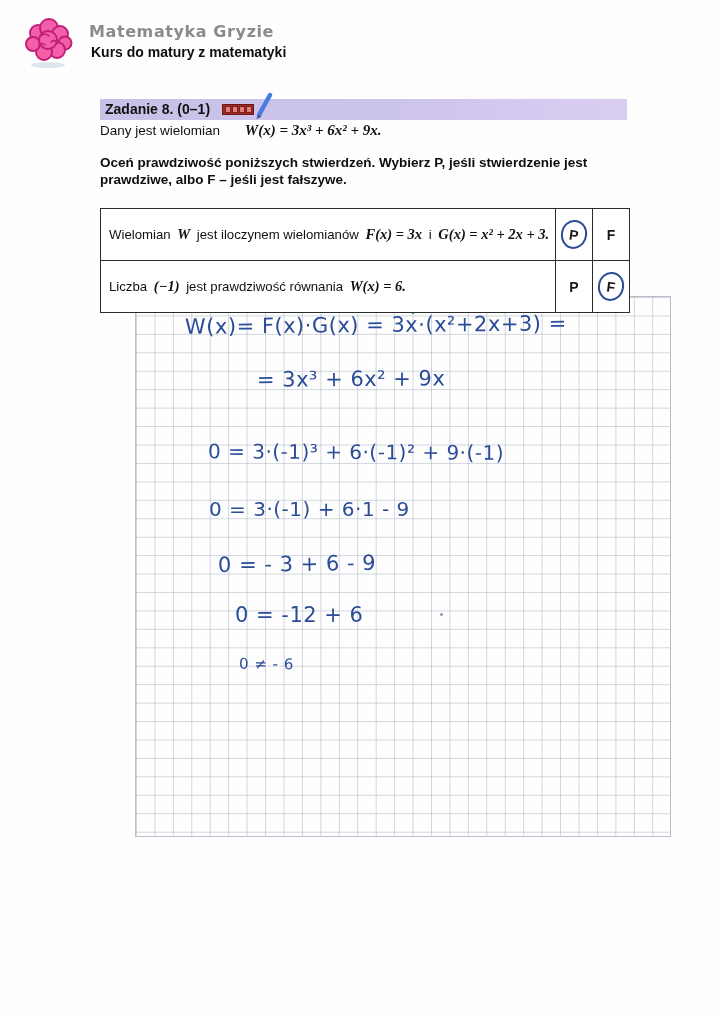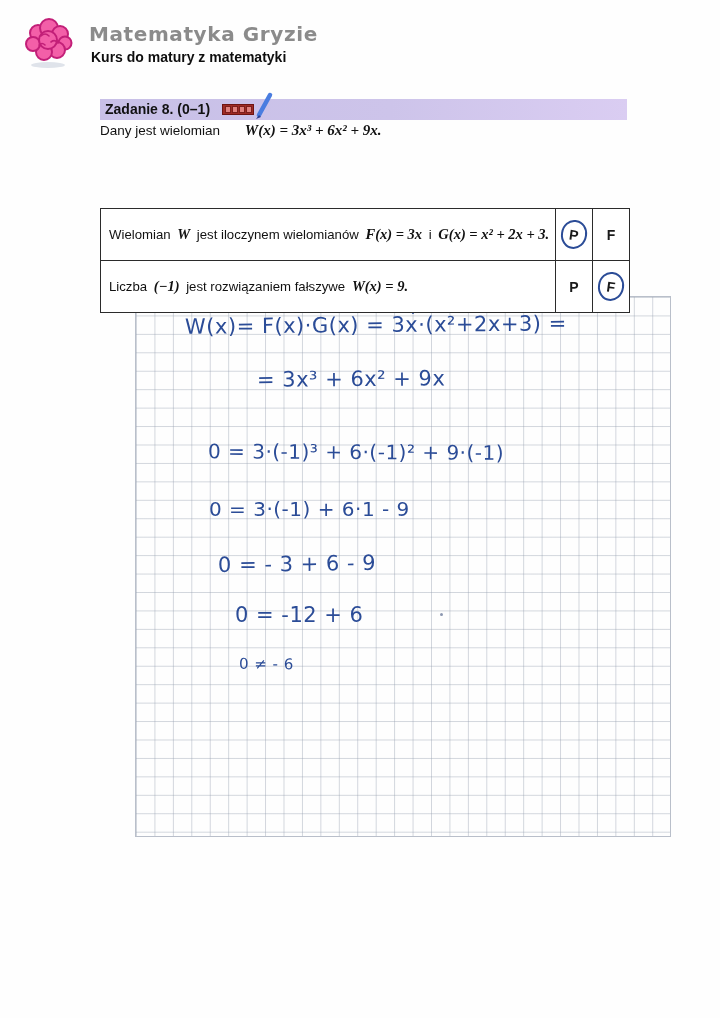--- a/index.html
+++ b/index.html
@@ -4,21 +4,21 @@
 <style>
   * { margin:0; padding:0; box-sizing:border-box; }
   html,body { width:720px; height:1018px; }
   body { font-family:"Liberation Sans", sans-serif; background:#ffffff; color:#1a1a1a; position:relative; overflow:hidden; }
   .page { position:absolute; inset:0; background:#fefefe; }
 
   
   .brand-header { position:absolute; left:20px; top:12px; display:flex; align-items:flex-start; }
   .brain-logo { width:58px; height:58px; flex:0 0 auto; }
   .brand-text { margin-left:11px; padding-top:10px; }
-  .brand-title { font-family:"DejaVu Sans", sans-serif; font-size:20px; font-weight:bold; color:#8b8b8b; letter-spacing:0.6px; }
+  .brand-title { font-family:"DejaVu Sans", sans-serif; font-size:16px; font-weight:bold; color:#8b8b8b; letter-spacing:0.6px; }
   .brand-subtitle { font-family:"Liberation Sans", sans-serif; font-size:14px; font-weight:bold; color:#0e0e0e; margin-top:3px; margin-left:2px; }
 
   
   .task-bar { position:absolute; left:100px; top:99px; width:527px; height:21px;
               background:linear-gradient(90deg,#c8c0e7 0%,#cdc4ea 55%,#dacdf2 100%); }
   .task-bar-label { font-size:14px; font-weight:bold; line-height:21px; padding-left:5px; color:#111; }
   .difficulty-badge { position:absolute; left:122px; top:5px; height:11px; display:flex; gap:0; border:1px solid #6e1512; background:#9e2b24; padding:1px; }
   .difficulty-badge .sq { width:6px; height:7px; background:#e0807c; border:1px solid #7c1f1c; margin:0 0.5px; position:relative; }
   .difficulty-badge .sq::after { content:""; position:absolute; left:1px; top:1px; right:1px; bottom:1px; background:
       linear-gradient(45deg, transparent 42%, #8a2320 42%, #8a2320 58%, transparent 58%); }
@@ -98,20 +98,21 @@
       <path d="M6 24 L17 4" stroke="#4a7de0" stroke-width="4.5" stroke-linecap="round"></path>
       <path d="M6 24 L3 28 L8 26 Z" fill="#2b3f8f"></path>
     </svg>
   </div>
 
   <p class="intro">
     <span>Dany jest wielomian</span>
     <span class="math">W(x) = 3x³ + 6x² + 9x.</span>
   </p>
 
+  <p class="instruction">Oceń prawdziwość poniższych stwierdzeń. Wybierz P, jeśli stwierdzenie jest prawdziwe, albo F – jeśli jest fałszywe.</p>
 
   <table class="tf-table">
     <tbody>
         <tr>
       <td class="stmt">
         <span>Wielomian</span>
         <span class="mathw">W</span>
         <span>jest iloczynem wielomianów</span>
         <span class="mathw">F(x) = 3x</span>
         <span>i</span>
@@ -121,22 +122,22 @@
         <span class="pf-letter">P</span>
       </td>
       <td class="pf">
         <span class="pf-letter">F</span>
       </td>
     </tr>
     <tr>
       <td class="stmt">
         <span>Liczba</span>
         <span class="mathw">(−1)</span>
-        <span>jest rozwiązaniem fałszywe</span>
-        <span class="mathw">W(x) = 9.</span>
+        <span>jest prawdziwość równania</span>
+        <span class="mathw">W(x) = 6.</span>
       </td>
       <td class="pf">
         <span class="pf-letter">P</span>
       </td>
       <td class="pf circled">
         <span class="pf-letter">F</span>
       </td>
     </tr>
   </tbody>
     </table>

